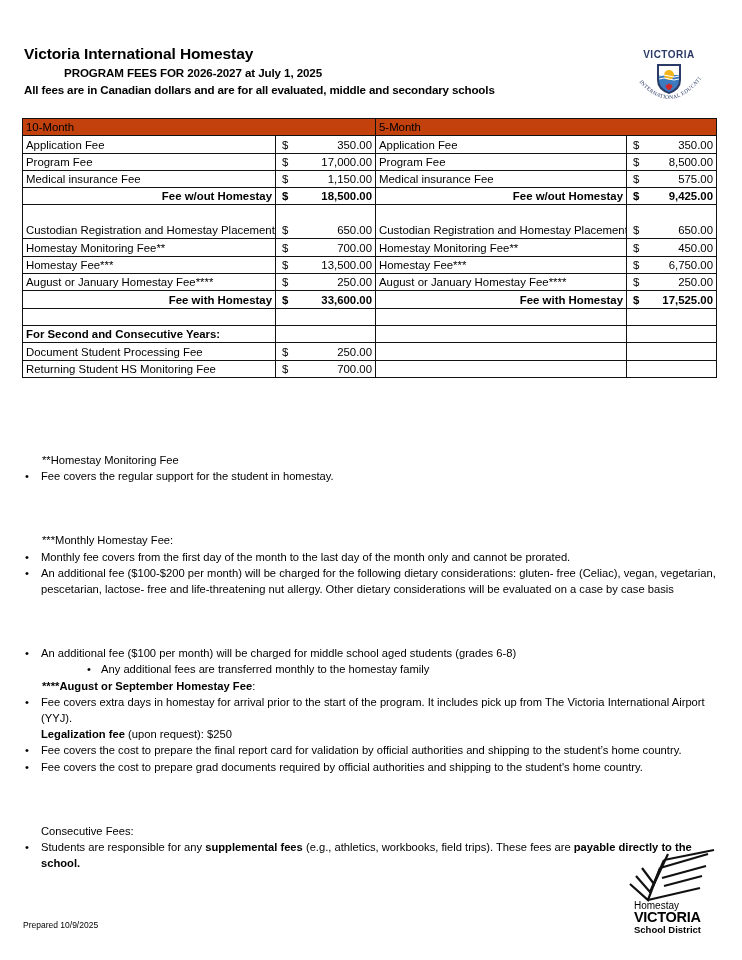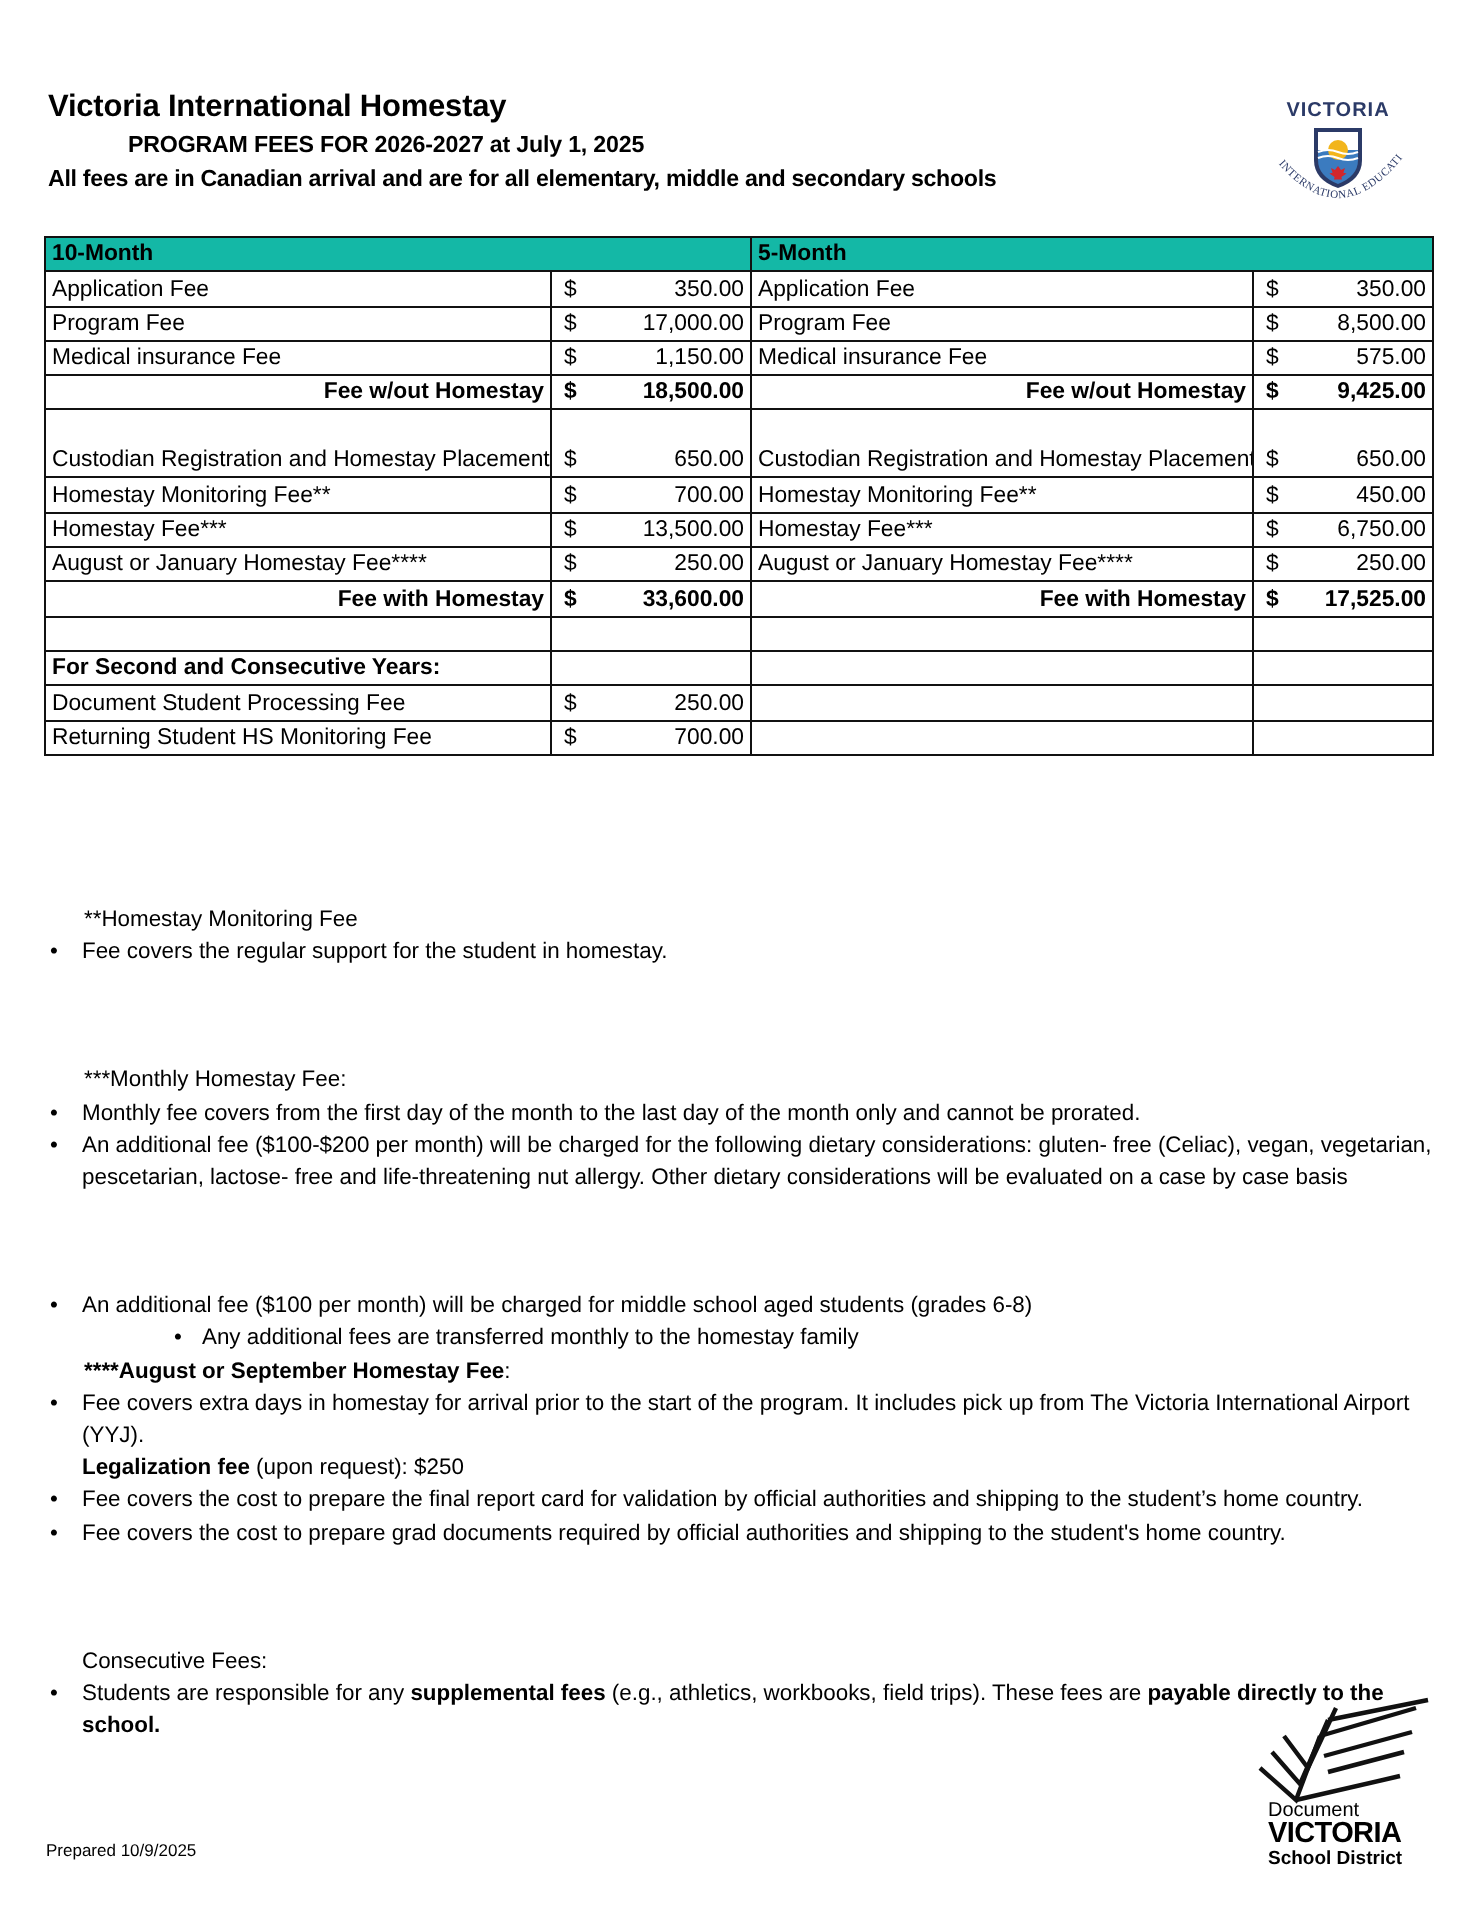--- a/index.html
+++ b/index.html
@@ -16,21 +16,21 @@
 
   table.fees {
     position: absolute; left: 22px; top: 118px; width: 694px;
     border-collapse: collapse; table-layout: fixed;
     font-size: 11.4px;
   }
   table.fees td {
     border: 1.5px solid #111; padding: 0 3px; height: 16.3px; line-height: 16px;
     white-space: nowrap; overflow: hidden; vertical-align: bottom;
   }
-  table.fees tr.head td { background: #14b8a6; font-weight: bold; }
+  table.fees tr.head td { background: #c2410c; font-weight: normal; }
   td.amt { position: relative; text-align: right; }
   td.amt .dollar { position: absolute; left: 6px; bottom: 0; }
   td.lab.right { text-align: right; font-weight: bold; }
   td.bold { font-weight: bold; }
   td.two { height: 33px !important; white-space: normal; line-height: 17px; }
 
   .notes { position: absolute; left: 42px; top: 404px; width: 680px; font-size: 11.2px; line-height: 16.2px; }
   .notes .h { font-weight: normal; margin-top: 48px; }
   .notes .b { position: relative; padding-left: 17px; }
   .notes .b::before { content: "\2022"; position: absolute; left: 1px; top: 0; }
@@ -43,21 +43,21 @@
   .logo-bot .g { font-size: 10px; font-weight: normal; }
   .logo-bot .v { font-size: 14.5px; letter-spacing: -0.3px; line-height: 13px; }
   .logo-bot .s { font-size: 9.5px; }
 </style>
 </head>
 <body>
 
 <div class="hdr">
   <div class="t1">Victoria International Homestay</div>
   <div class="t2">PROGRAM FEES FOR 2026-2027 at July 1, 2025</div>
-  <div class="t3">All fees are in Canadian arrival and are for all elementary, middle and secondary schools</div>
+  <div class="t3">All fees are in Canadian dollars and are for all evaluated, middle and secondary schools</div>
 </div>
 
 <div class="logo-top">
   <svg width="90" height="62" viewBox="0 0 90 62">
     <text x="45" y="10" text-anchor="middle" font-family="Liberation Sans, sans-serif" font-weight="bold" font-size="10" fill="#2b3a67" letter-spacing="0.5">VICTORIA</text>
     <path d="M33 16 h24 v16 q0 10 -12 14 q-12 -4 -12 -14 z" fill="#2b3a67"></path>
     <path d="M35 18 h20 v14 q0 8 -10 12 q-10 -4 -10 -12 z" fill="#3b7bbf"></path>
     <rect x="35" y="18" width="20" height="9" fill="#ffffff"></rect>
     <circle cx="45" cy="27" r="5" fill="#f2b51c"></circle>
     <path d="M35 28 q5 -2 10 0 t10 0" stroke="#ffffff" stroke-width="1" fill="none"></path>
@@ -188,17 +188,17 @@
       <path d="M16 28 L30 44 L44 12"></path>
       <path d="M22 20 L34 36 L48 6"></path>
       <path d="M40 20 L88 6"></path>
       <path d="M44 12 L94 2"></path>
       <path d="M42 30 L86 18"></path>
       <path d="M44 38 L82 28"></path>
       <path d="M28 52 L80 40"></path>
     </g>
   </svg>
   <div class="txt">
-    <div class="g">Document</div>
+    <div class="g">Homestay</div>
     <div class="v">VICTORIA</div>
     <div class="s">School District</div>
   </div>
 </div>
 
 </body></html>

